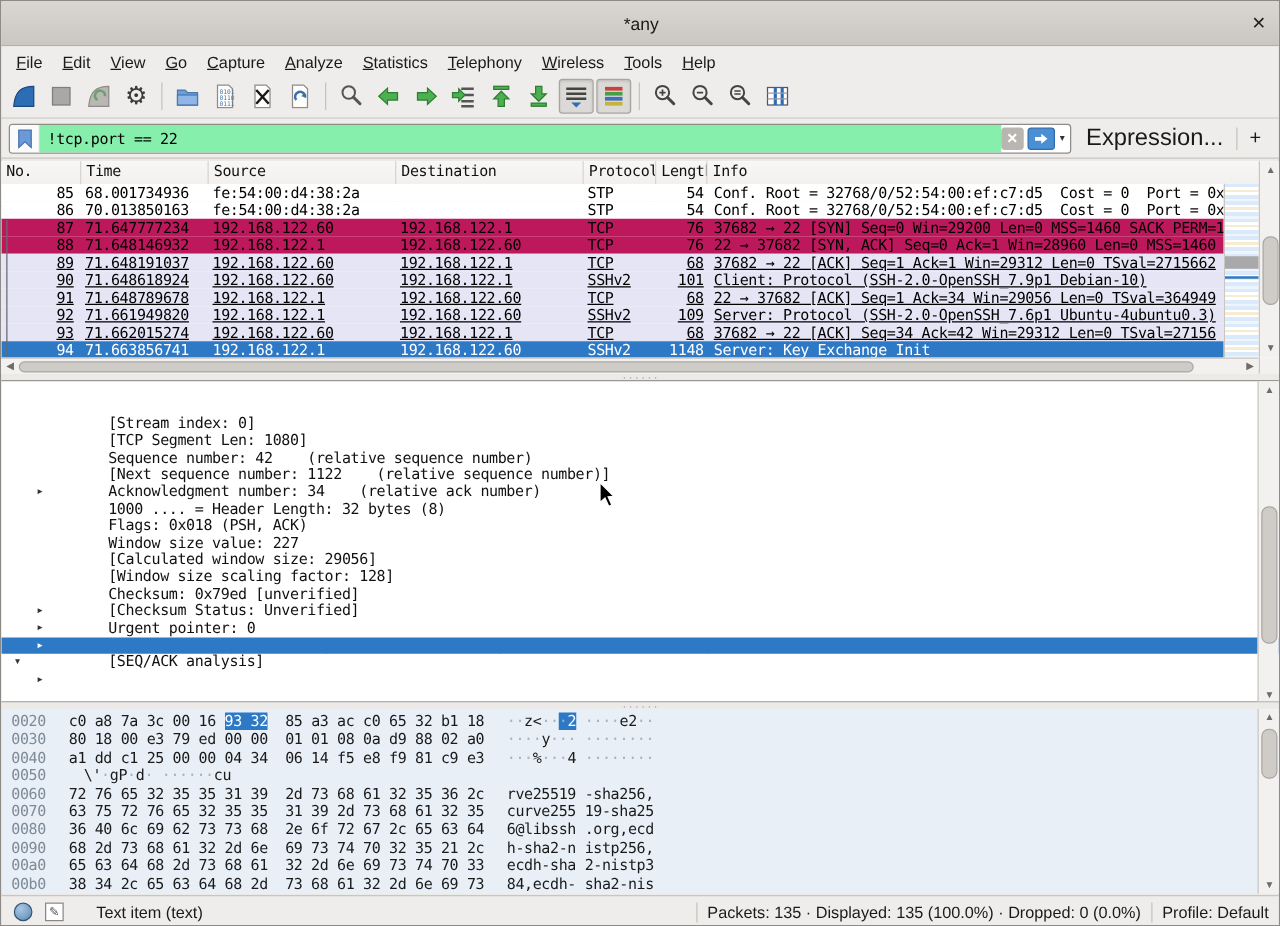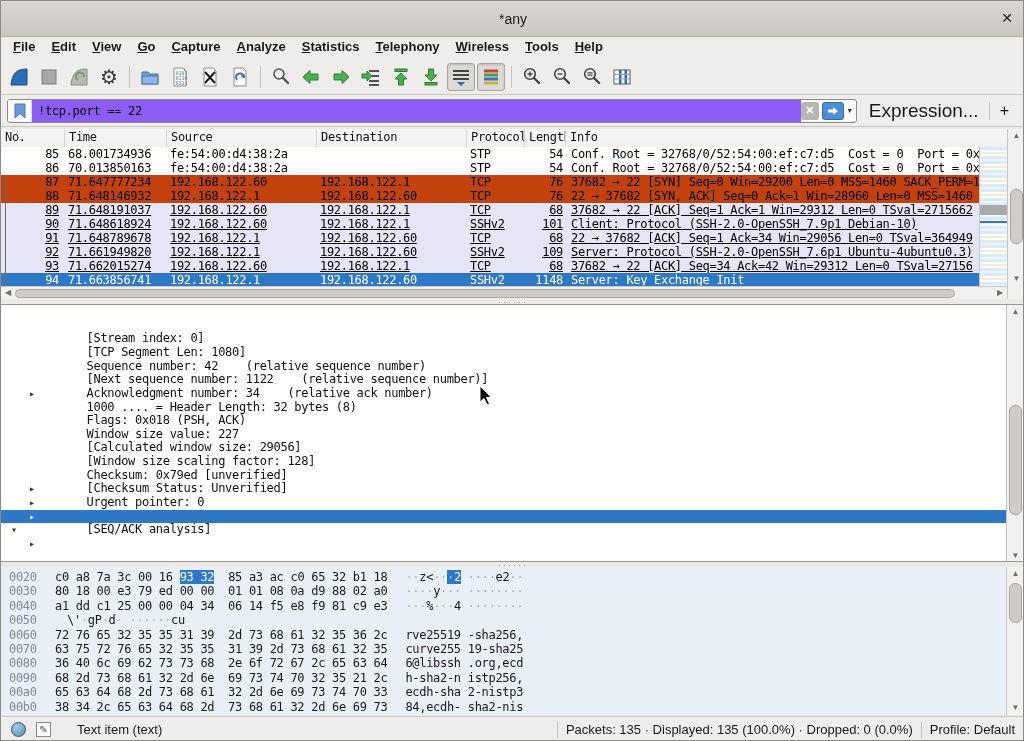--- a/index.html
+++ b/index.html
@@ -13,21 +13,21 @@
 
   
   #titlebar { position:absolute; left:0; top:0; width:1024px; height:36px;
     background:linear-gradient(#dad7d3,#cac6c1); border-bottom:1px solid #b2aeaa;
     display:flex; align-items:center; justify-content:center; }
   #titlebar .title { font-size:14px; color:#1a1a1a; }
   #titlebar .close { position:absolute; right:12px; top:9px; font-size:14px; color:#222; cursor:default; }
 
   
   #menubar { position:absolute; left:0; top:36px; width:1024px; height:22px;
-    background:#efedeb; display:flex; align-items:flex-start; padding-left:4px;font-weight:bold; }
+    background:#efedeb; display:flex; align-items:flex-end; padding-left:4px; }
   .menu-item { font-size:13px; color:#1a1a1a; padding:2px 8px; white-space:pre; }
   .mkey { text-decoration:underline; }
 
   
   #toolbar { position:absolute; left:0; top:58px; width:1024px; height:36px;
     background:#efedeb; border-bottom:1px solid #c9c5c1; display:flex; align-items:center; padding-left:4px; gap:2px; }
   .tbtn { width:28px; height:28px; display:flex; align-items:center; justify-content:center; border:1px solid transparent; border-radius:3px; }
   .tbtn.pressed { background:#dcdad6; border:1px solid #a8a5a1; box-shadow:inset 0 1px 2px rgba(0,0,0,.15); }
   .tsep { width:1px; height:22px; background:#c6c3bf; margin:0 4px; }
   .gear-glyph { font-size:20px; color:#3a3a3a; line-height:1; }
@@ -58,21 +58,21 @@
   .prow { display:flex; height:14px; line-height:14px; white-space:pre; color:#000; position:relative; }
   .c-no   { width:64px; text-align:right; padding-right:6px; }
   .c-time { width:102px; padding-left:3px; }
   .c-src  { width:150px; padding-left:3px; }
   .c-dst  { width:150px; padding-left:3px; }
   .c-proto{ width:58px;  padding-left:3px; }
   .c-len  { width:41px;  text-align:right; padding-right:3px; }
   .c-info { flex:1; padding-left:5px; overflow:hidden; }
   .prow span { overflow:hidden; }
   .c-stp  { background:#ffffff; }
-  .c-gray { background:#c2410c;justify-content:center; }
+  .c-gray { background:#be185d;justify-content:center; }
   .c-tcp  { background:#e6e5f5;text-decoration:underline; }
   .c-sel  { background:#2e79c6; color:#fff; }
   #streamline { position:absolute; left:4px; top:47px; width:1px; height:110px; background:#6b6b6b; }
 
   
   #minimap { position:absolute; left:978px; top:18px; width:28px; height:140px; border-left:1px solid #c9c6c2;
     background:repeating-linear-gradient(180deg,
       #dbeafa 0px,#dbeafa 3px,#ffffff 3px,#ffffff 5px,#f6ecd2 5px,#f6ecd2 7px,#ffffff 7px,#ffffff 9px,
       #dbeafa 9px,#dbeafa 12px,#eef5fc 12px,#eef5fc 14px); }
   #minimap .band { position:absolute; left:0; top:58px; width:100%; height:10px; background:#a9a9a9; }
@@ -285,21 +285,21 @@
     </span>
 </div>
 
 <div id="filterbar">
   <div id="filterfield">
     <span id="bookmark-btn">
         <svg width="12" height="16">
           <path d="M1,1 h10 v14 l-5,-4.5 -5,4.5 Z" fill="#6b99d8" stroke="#4a76b0"></path>
         </svg>
       </span>
-    <span id="filter-text-zone" class="mono" style="background: #8b5cf6;">!tcp.port == 22</span>
+    <span id="filter-text-zone" class="mono" style="background: #86efac;">!tcp.port == 22</span>
     <span class="fclear">✕</span>
     <span class="fapply">
         <svg width="12" height="10">
           <path d="M1,3.5 h5 V1 l5,4 -5,4 V6.5 H1 Z" fill="#fff"></path>
         </svg>
       </span>
     <span class="fcaret">▾</span>
   </div>
   <span id="expression">Expression...</span>
   <span class="fsep"></span>

